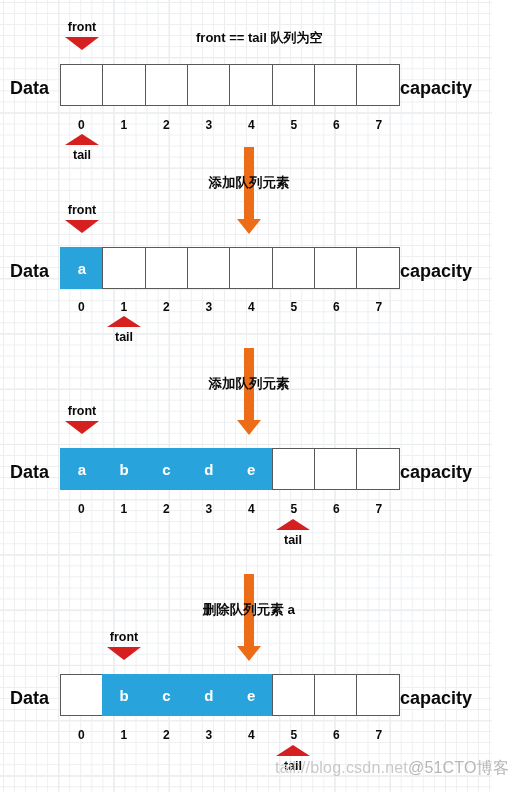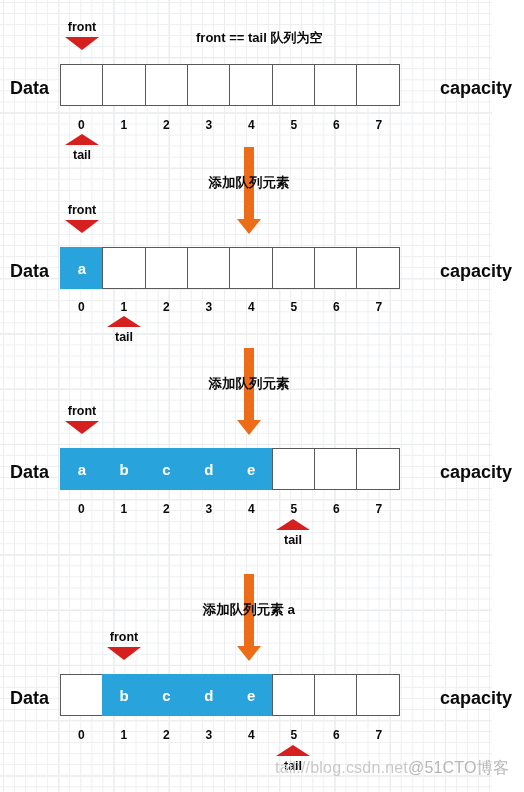--- a/index.html
+++ b/index.html
@@ -77,21 +77,21 @@
   
   .side-label {
     position: absolute;
     font-size: 18px;
     font-weight: bold;
     color: #0a0a0a;
     white-space: nowrap;
     line-height: 1;
   }
   .label-data { left: 10px; }
-  .label-capacity { left: 400px; margin-left: 40px; }
+  .label-capacity { left: 400px; }
 
   
   .indices {
     position: absolute;
     left: 60px;
     width: 340px;
     display: flex;
   }
   .idx {
     flex: 1 1 0;
@@ -323,21 +323,21 @@
     </div>
 
     <div class="ptr up" style="left:293px; top:519px;">
       <div class="tri"></div>
       <div class="ptr-text">tail</div>
     </div>
   </div>
 
   <div class="action">
     <div class="shaft" style="top:574px; height:72px;"></div>
-    <div class="action-text" style="top:601px;">添加队列元素 a</div>
+    <div class="action-text" style="top:601px;">删除队列元素 a</div>
     <div class="head" style="top:646px;"></div>
   </div>
 
   <div class="row" style="top:0px;">
 
     <div class="ptr down" style="left:124px; top:647px;">
       <div class="ptr-text">front</div>
       <div class="tri"></div>
     </div>
 

